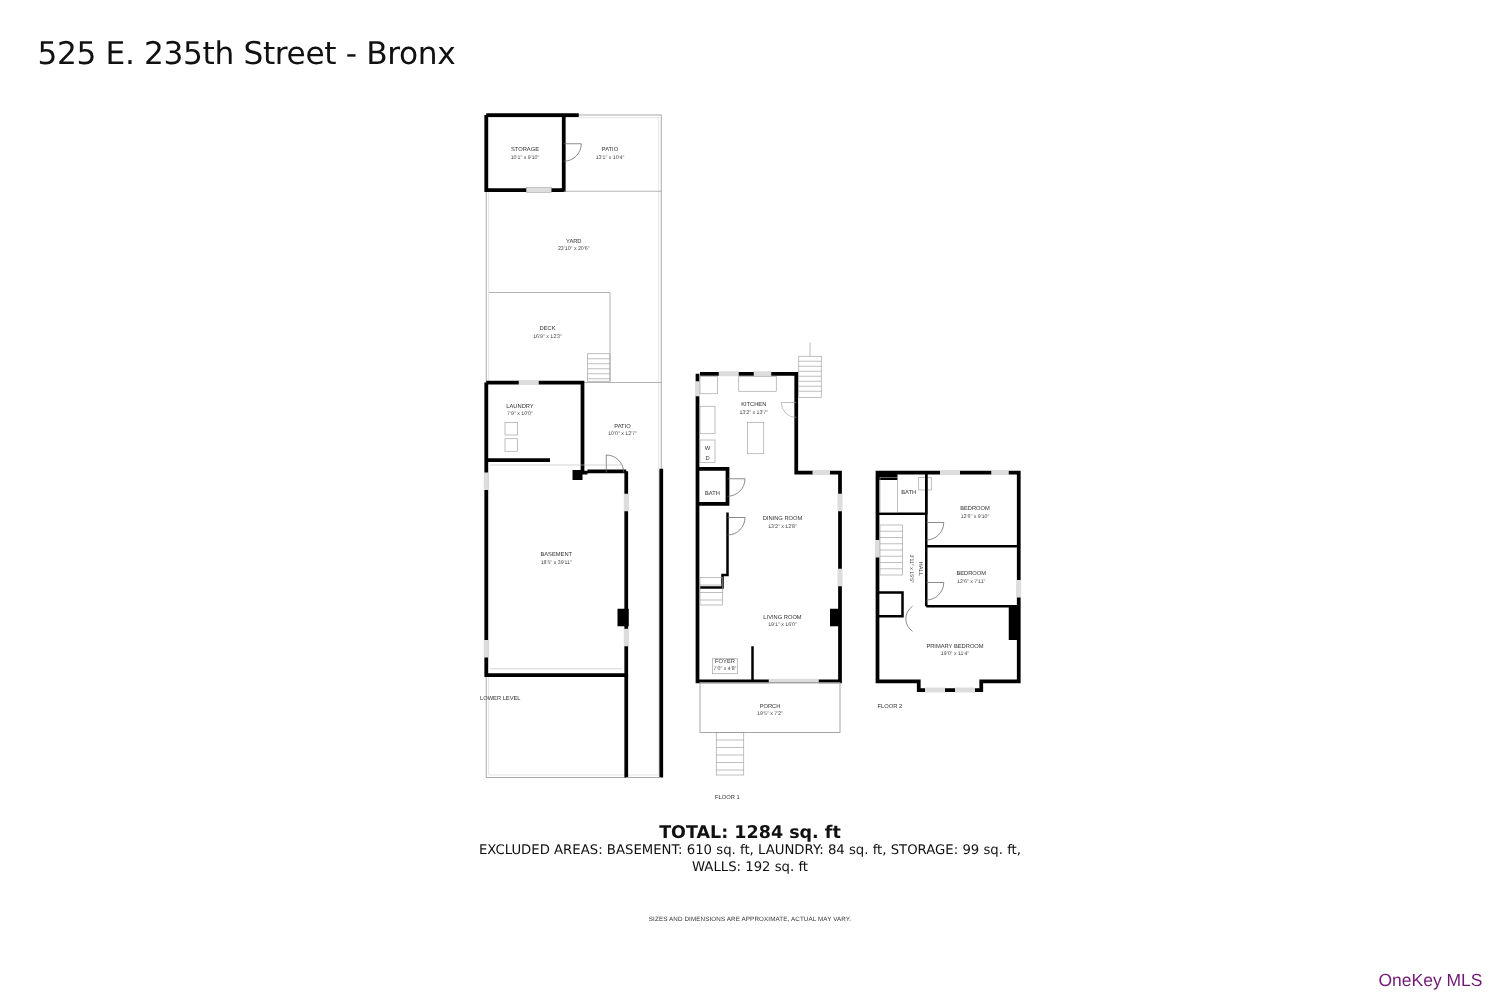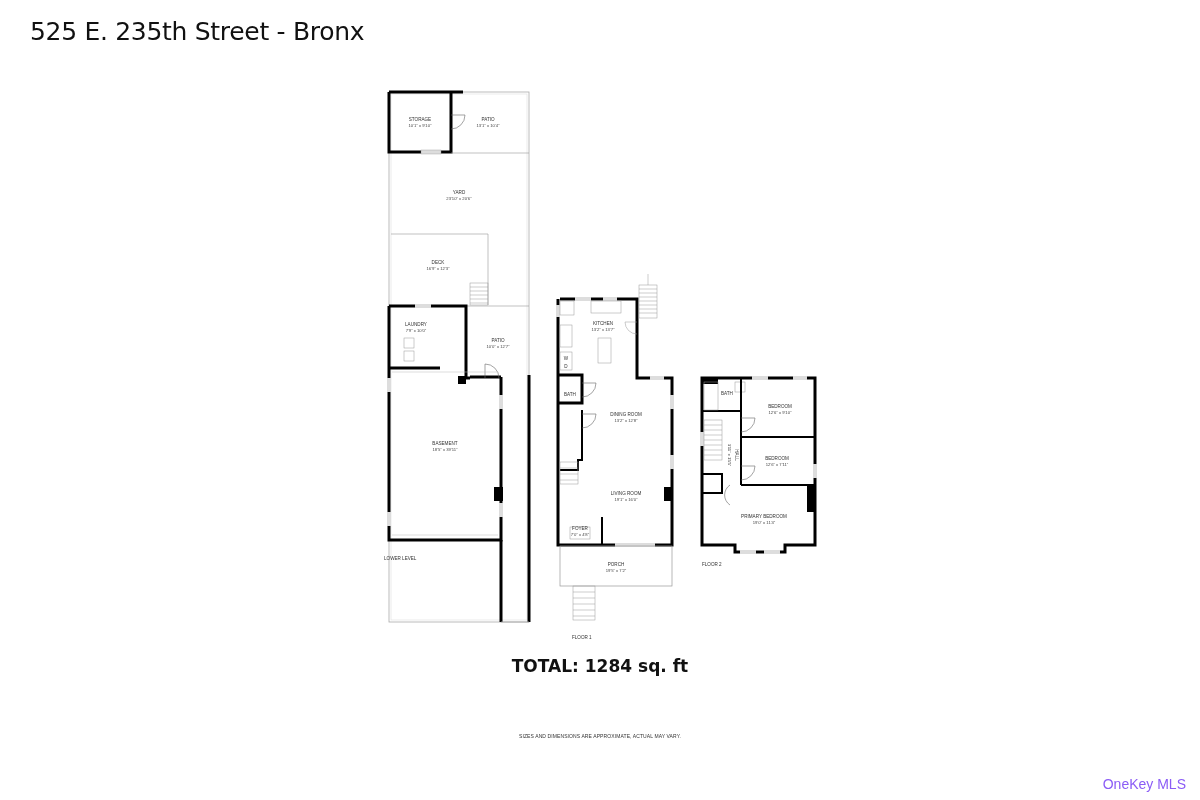--- a/index.html
+++ b/index.html
@@ -1,38 +1,38 @@
 <!DOCTYPE html>
 <html><head>
 <meta charset="utf-8">
 <style>
   html, body { margin: 0; padding: 0; }
   body {
     width: 1200px; height: 800px; background: #ffffff; position: relative; overflow: hidden;
     font-family: "Liberation Sans", sans-serif; color: #111;
   }
   .title {
-    position: absolute; left: 30px; top: 17px; font-size: 25px; color: #111;
+    position: absolute; left: 30px; top: 28px; font-size: 25px; color: #111;
     font-family: "DejaVu Sans", sans-serif; letter-spacing: -0.3px;
   }
   svg.plan { position: absolute; left: 0; top: 0; }
   .lbl { font-family: "Liberation Sans", sans-serif; font-size: 4.6px; fill: #333; text-anchor: middle; }
   .dim { font-family: "Liberation Sans", sans-serif; font-size: 4.2px; fill: #444; text-anchor: middle; }
   .flabel { font-family: "Liberation Sans", sans-serif; font-size: 4.6px; fill: #333; }
   .summary {
     position: absolute; left: 300px; width: 600px; top: 659px; text-align: center;
     font-family: "DejaVu Sans", sans-serif; font-size: 10.6px; line-height: 14.2px; color: #111;
   }
-  .summary .total { font-weight: bold; font-size: 17px; }
+  .summary .total { font-weight: bold; font-size: 14px; }
   .disclaimer {
     position: absolute; left: 300px; width: 600px; top: 733px; text-align: center;
     font-family: "Liberation Sans", sans-serif; font-size: 5px; color: #333; letter-spacing: 0.1px;
   }
   .brand {
-    position: absolute; right: 14px; top: 776px; font-size: 14px; color: #8b5cf6;
+    position: absolute; right: 14px; top: 776px; font-size: 14px; color: #701a75;
     font-family: "Liberation Sans", sans-serif;
   }
 </style>
 </head>
 <body>
 
 <div class="title">525 E. 235th Street - Bronx</div>
 
 <svg class="plan" width="1200" height="800" viewBox="0 0 1200 800">
 
@@ -212,15 +212,17 @@
     <text class="lbl" x="777" y="460">BEDROOM</text>
     <text class="dim" x="777" y="466">12'6" x 7'11"</text>
     <text class="lbl" x="764" y="518">PRIMARY BEDROOM</text>
     <text class="dim" x="764" y="524">19'0" x 11'4"</text>
     <text class="flabel" x="702" y="566">FLOOR 2</text>
   </g>
 </svg>
 
 <div class="summary">
   <div class="total">TOTAL: 1284 sq. ft</div>
+  <div>EXCLUDED AREAS: BASEMENT: 610 sq. ft, LAUNDRY: 84 sq. ft, STORAGE: 99 sq. ft,</div>
+  <div>WALLS: 192 sq. ft</div>
 </div>
 <div class="disclaimer">SIZES AND DIMENSIONS ARE APPROXIMATE, ACTUAL MAY VARY.</div>
 <div class="brand">OneKey MLS</div>
 
 </body></html>

